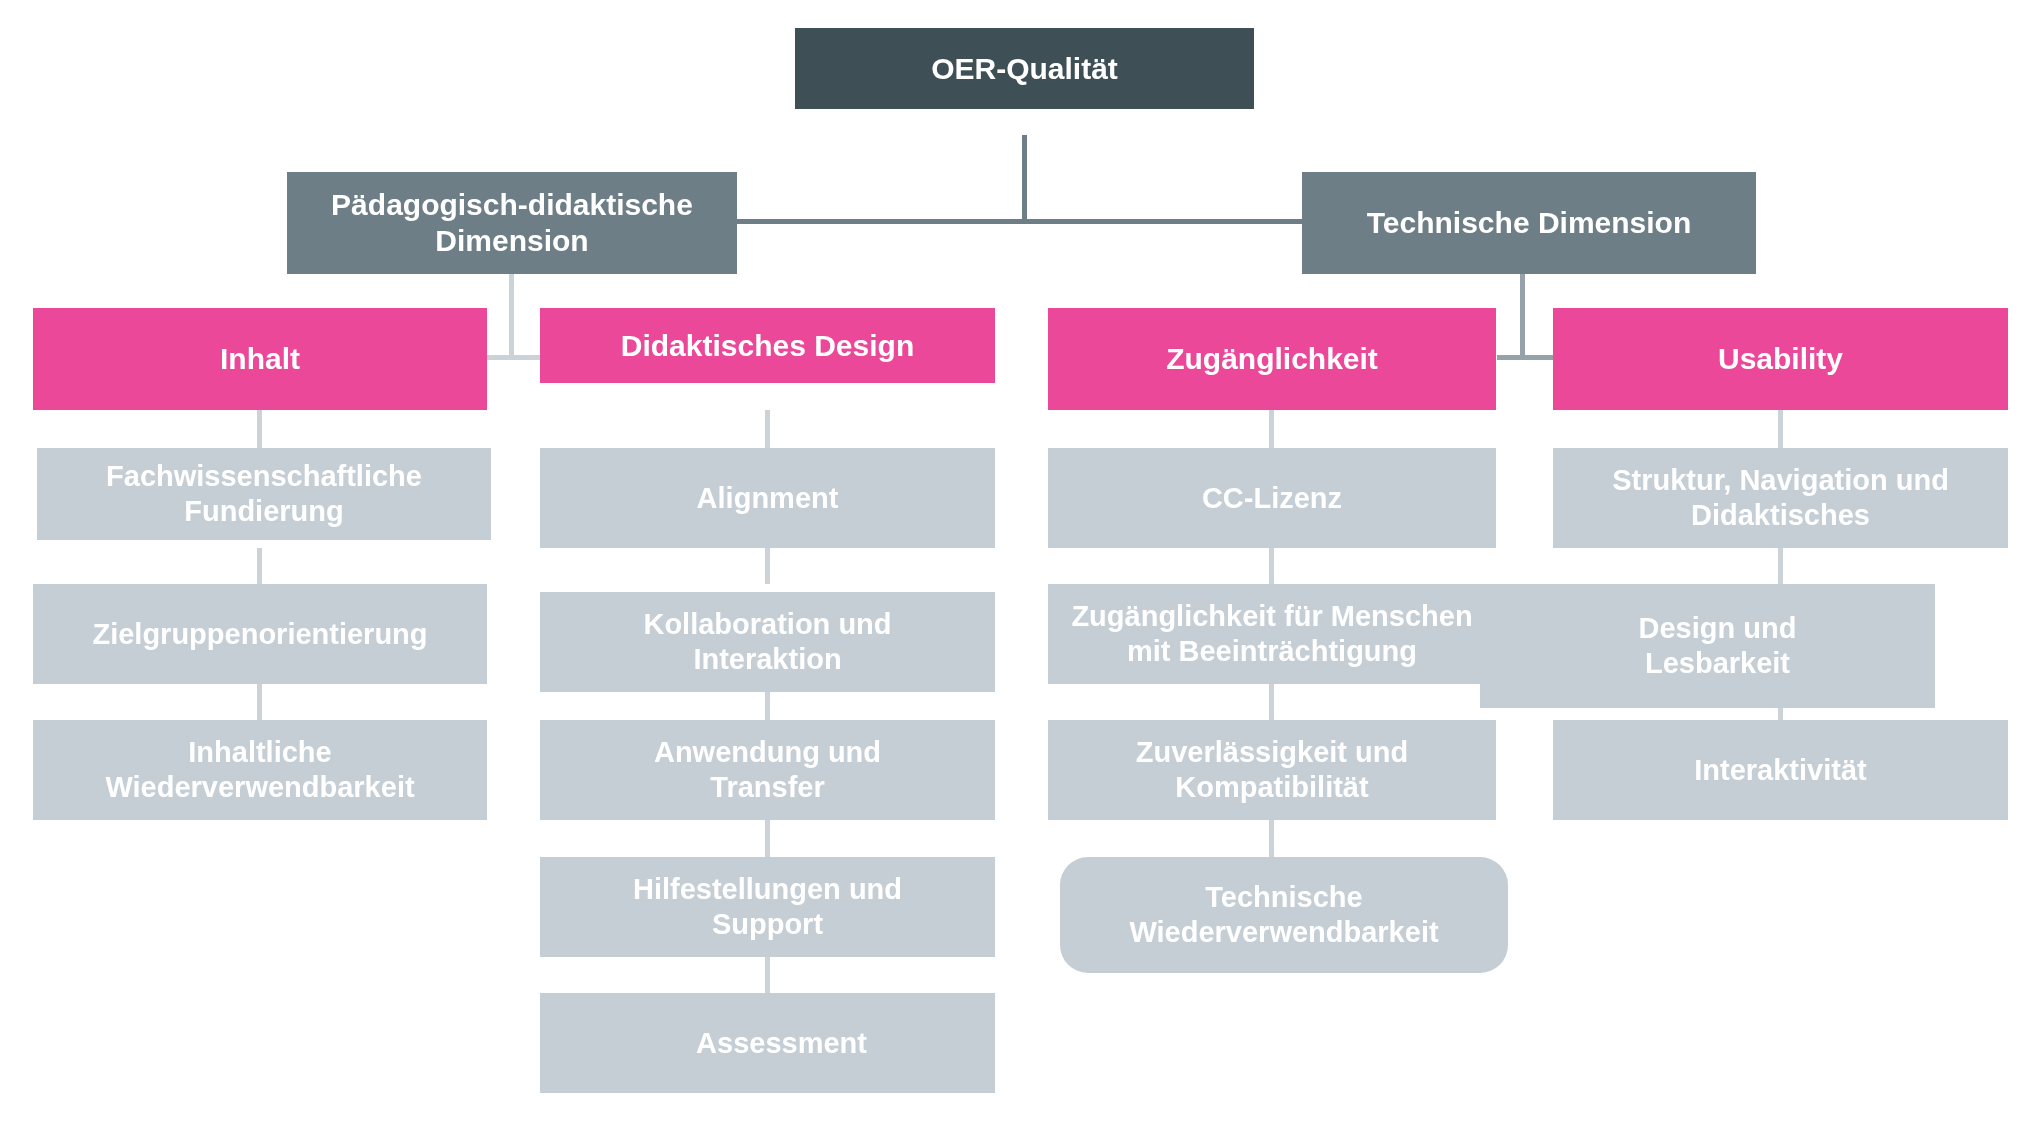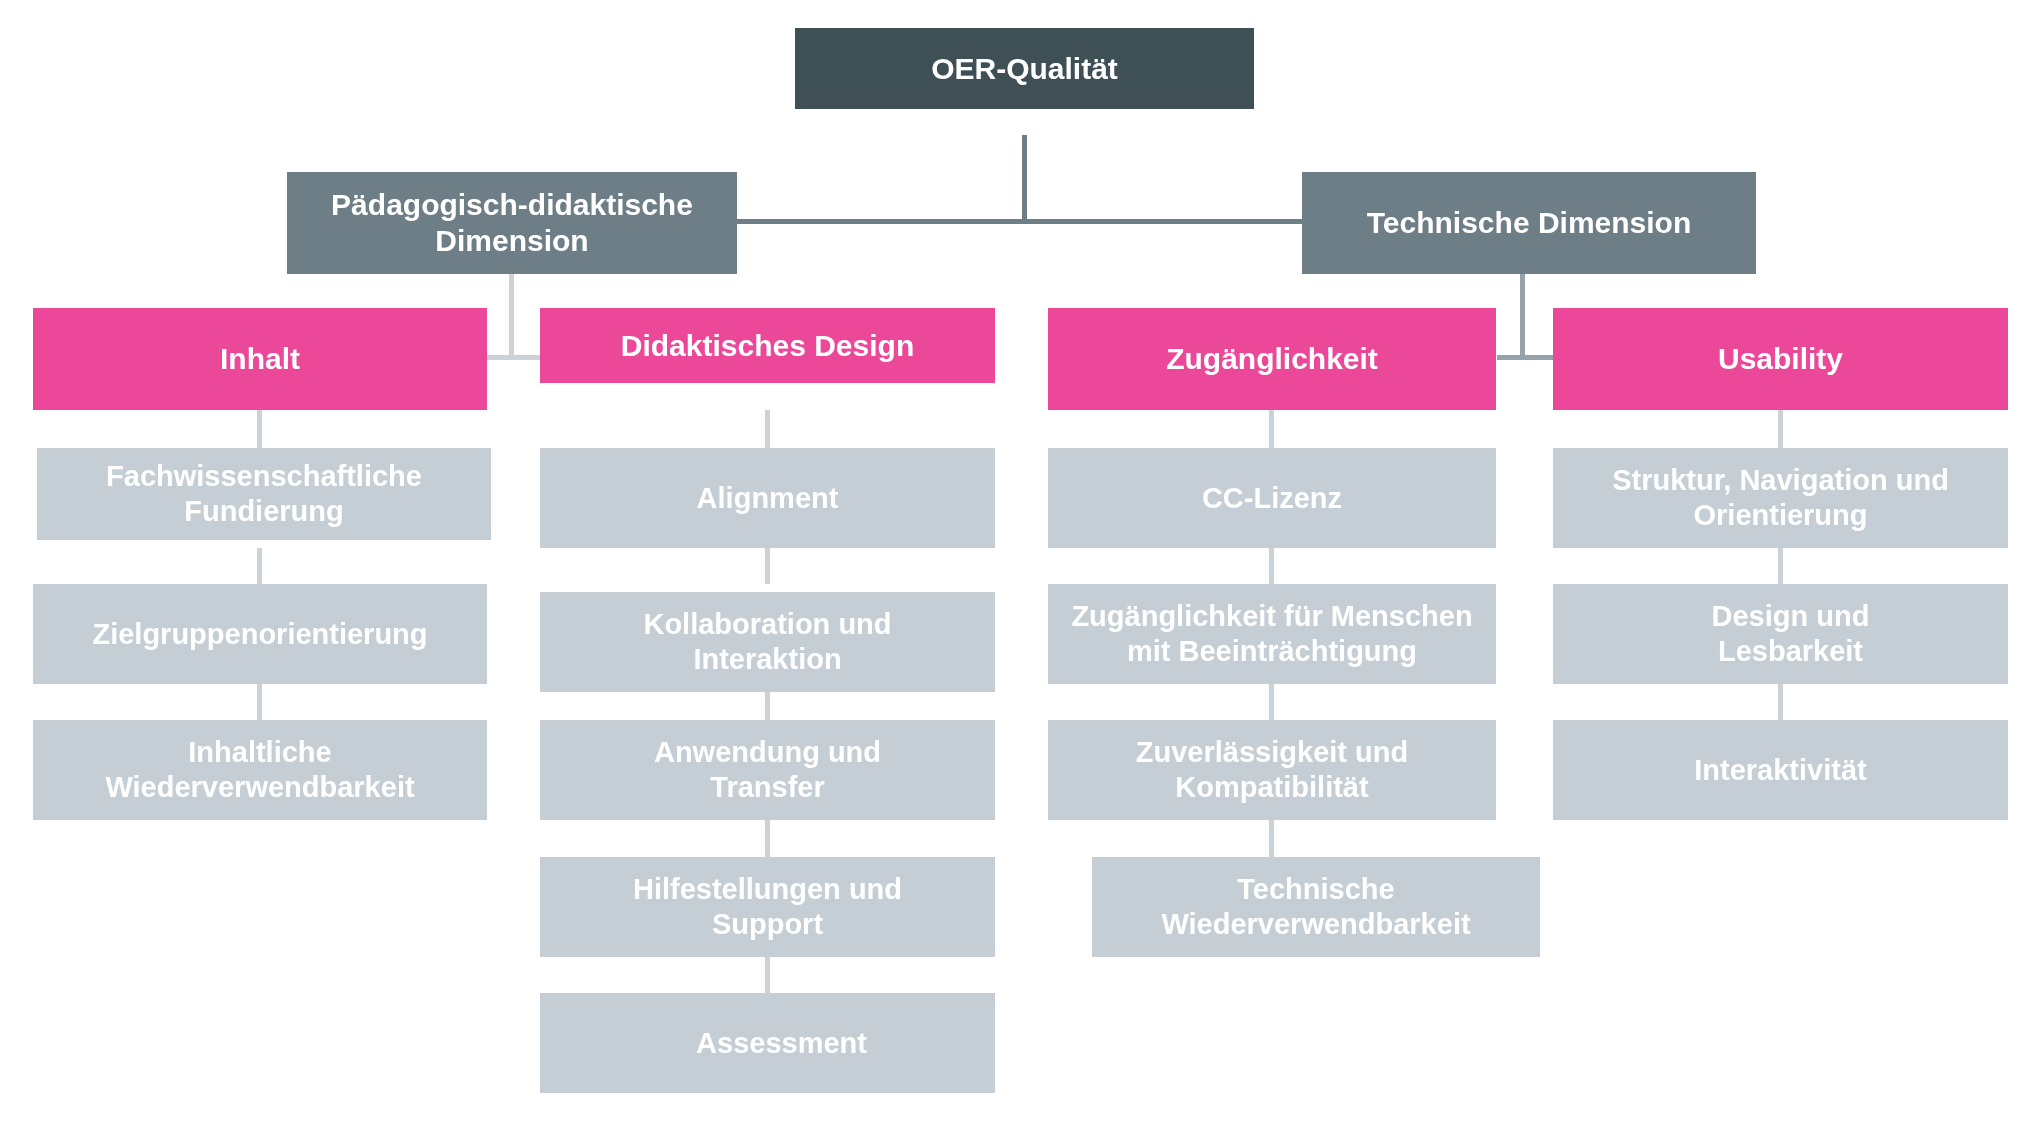--- a/index.html
+++ b/index.html
@@ -82,26 +82,26 @@
   <div class="conn conn-light" style="left:1269px;top:410px;width:5px;height:38px;"></div>
   <div class="conn conn-light" style="left:1269px;top:548px;width:5px;height:36px;"></div>
   <div class="conn conn-light" style="left:1269px;top:684px;width:5px;height:36px;"></div>
   <div class="conn conn-light" style="left:1269px;top:820px;width:5px;height:37px;"></div>
 
   <div class="box item" style="left:1048px;top:448px;width:448px;height:100px;">CC-Lizenz</div>
   <div class="box item" style="left:1048px;top:584px;width:448px;height:100px;">Zugänglichkeit für Menschen
 mit Beeinträchtigung</div>
   <div class="box item" style="left:1048px;top:720px;width:448px;height:100px;">Zuverlässigkeit und
 Kompatibilität</div>
-  <div class="box item" style="left:1092px;top:857px;width:448px;height:100px;">Technische
+  <div class="box item" style="left:1060px;top:857px;width:448px;height:116px;border-radius:28px;">Technische
 Wiederverwendbarkeit</div>
 
   <div class="conn conn-light" style="left:1778px;top:410px;width:5px;height:38px;"></div>
   <div class="conn conn-light" style="left:1778px;top:548px;width:5px;height:36px;"></div>
   <div class="conn conn-light" style="left:1778px;top:684px;width:5px;height:36px;"></div>
 
   <div class="box item" style="left:1553px;top:448px;width:455px;height:100px;">Struktur, Navigation und
-Orientierung</div>
-  <div class="box item" style="left:1553px;top:584px;width:455px;height:100px;padding-left:20px;">Design und
+Didaktisches</div>
+  <div class="box item" style="left:1480px;top:584px;width:455px;height:124px;padding-left:20px;">Design und
 Lesbarkeit</div>
   <div class="box item" style="left:1553px;top:720px;width:455px;height:100px;">Interaktivität</div>
 
 </div>
 
 </body></html>

